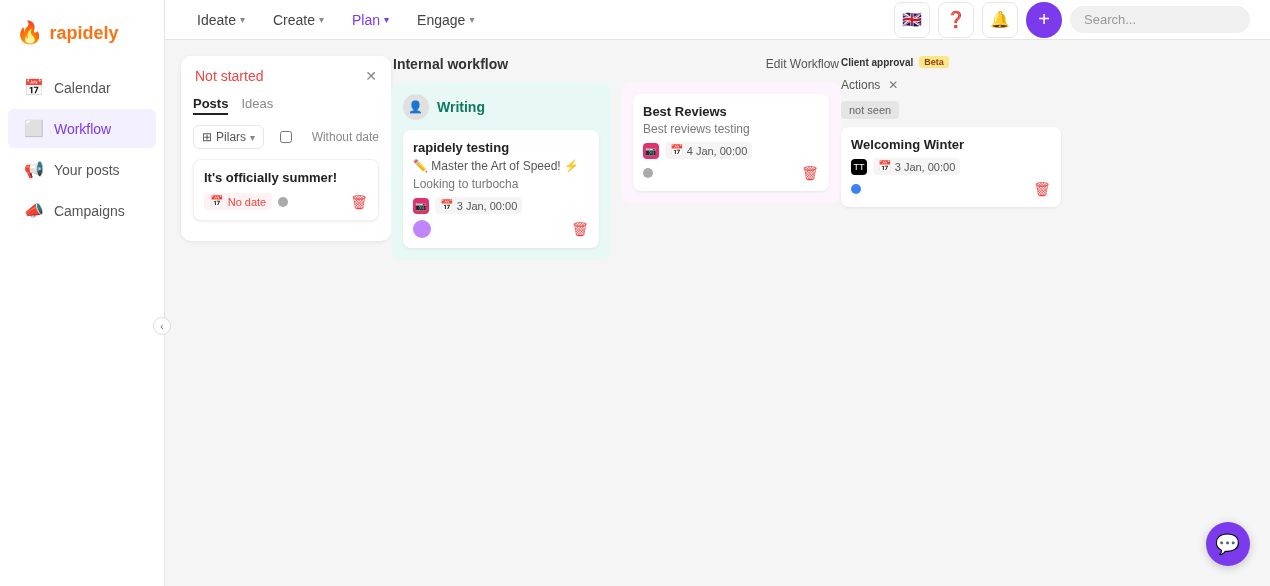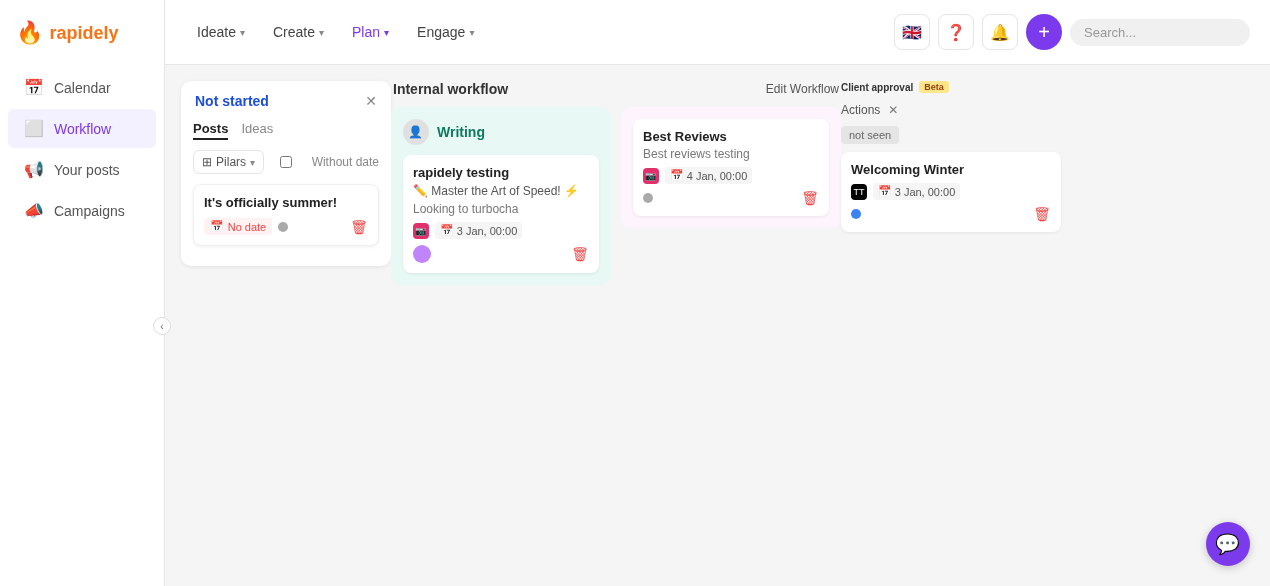--- a/index.html
+++ b/index.html
@@ -16,36 +16,36 @@
     .sidebar-item-icon { font-size: 16px; }
     .sidebar-bottom { padding: 12px 16px; border-top: 1px solid #e5e5e5; }
     .sidebar-account-label { font-size: 11px; color: #999; margin-bottom: 8px; }
     .sidebar-bottom-item { display: flex; align-items: center; gap: 8px; padding: 8px 0; font-size: 14px; color: #555; cursor: pointer; }
     .sidebar-collapse-btn { position: absolute; left: 153px; top: 317px; width: 18px; height: 18px; background: #fff; border: 1px solid #ddd; border-radius: 50%; display: flex; align-items: center; justify-content: center; cursor: pointer; font-size: 10px; color: #666; z-index: 10; }
 
     
     .main { flex: 1; display: flex; flex-direction: column; overflow: hidden; }
 
     
-    .topnav { background: #fff; border-bottom: 1px solid #e5e5e5; display: flex; align-items: center; padding: 0 20px; height: 65px; gap: 4px; }
+    .topnav { background: #fff; border-bottom: 1px solid #e5e5e5; display: flex; align-items: center; padding: 0 20px; height: 40px; gap: 4px; }
     .topnav-item { display: flex; align-items: center; gap: 4px; padding: 6px 12px; font-size: 14px; color: #444; cursor: pointer; border-radius: 6px; }
     .topnav-item.active { color: #7c3aed; }
     .topnav-chevron { font-size: 10px; color: #888; }
     .topnav-spacer { flex: 1; }
     .topnav-actions { display: flex; align-items: center; gap: 8px; }
     .topnav-icon-btn { width: 36px; height: 36px; border: 1px solid #e5e5e5; border-radius: 8px; display: flex; align-items: center; justify-content: center; cursor: pointer; font-size: 16px; background: #fff; }
     .topnav-plus-btn { width: 36px; height: 36px; background: #7c3aed; border-radius: 50%; display: flex; align-items: center; justify-content: center; cursor: pointer; color: #fff; font-size: 20px; font-weight: 300; }
     .topnav-search { background: #f0f0f0; border-radius: 20px; padding: 6px 14px; width: 180px; font-size: 13px; color: #999; }
 
     
     .board { display: flex; gap: 0; overflow-x: auto; padding: 16px; flex: 1; align-items: flex-start; }
     .column-wide { min-width: 220px; max-width: 220px; }
 
     .column-header { display: flex; align-items: center; justify-content: space-between; margin-bottom: 10px; padding: 0 2px; }
-    .column-title { font-size: 14px; font-weight: 700; color: #1d4ed8; }
+    .column-title { font-size: 14px; font-weight: 400; color: #ef4444; }
     .column-close { cursor: pointer; color: #888; font-size: 14px; }
 
     
     .not-started-col { min-width: 210px; max-width: 210px; background: #fff; border-radius: 10px; padding: 12px; box-shadow: 0 1px 4px rgba(0,0,0,0.08); }
     .tabs-row { display: flex; gap: 13px; margin-bottom: 10px; }
     .tab-btn { font-size: 13px; color: #888; cursor: pointer; padding: 2px 0; }
     .tab-btn.active { color: #222; font-weight: 600; border-bottom: 2px solid #222; }
     .filter-row { display: flex; align-items: center; gap: 6px; margin-bottom: 10px; }
     .filter-btn { display: flex; align-items: center; gap: 4px; padding: 4px 8px; border: 1px solid #e5e5e5; border-radius: 6px; font-size: 12px; color: #555; cursor: pointer; background: #fff; }
     .filter-chevron { font-size: 10px; color: #888; }

